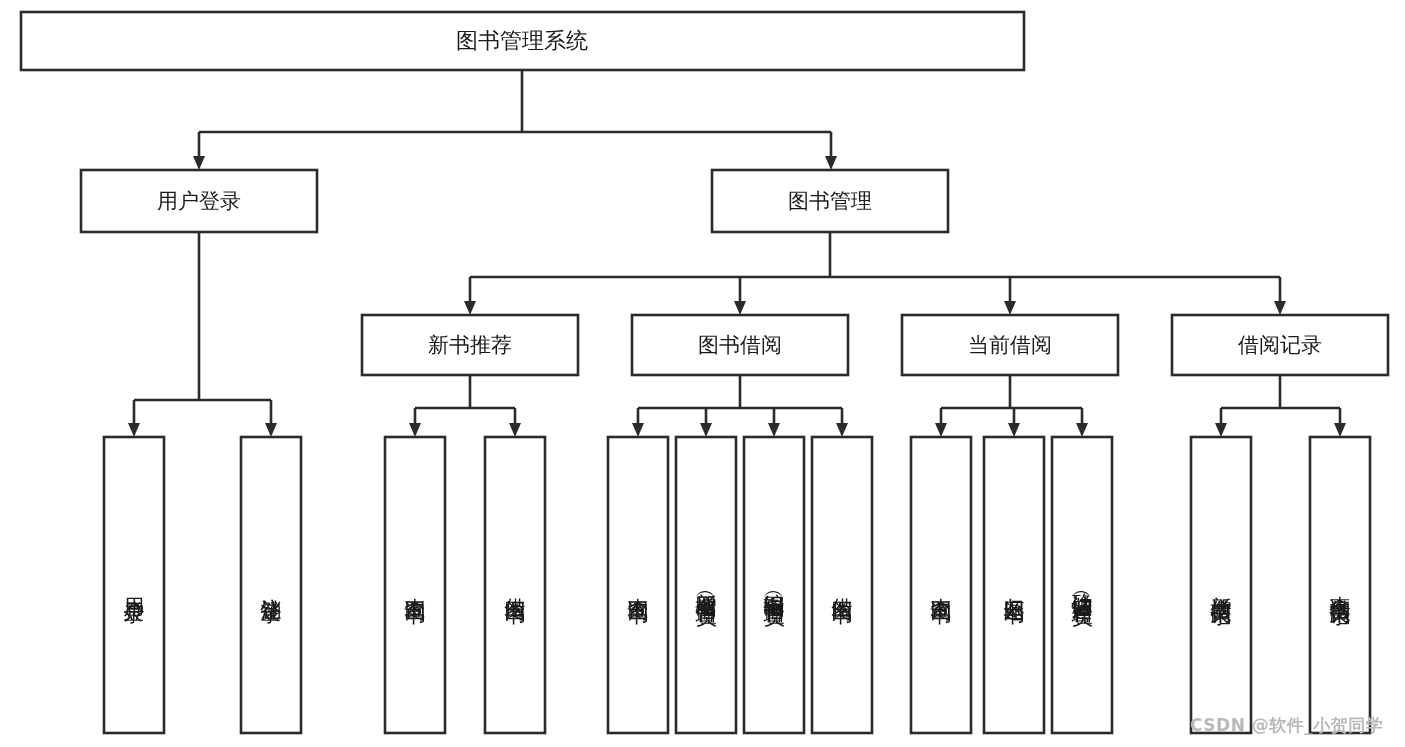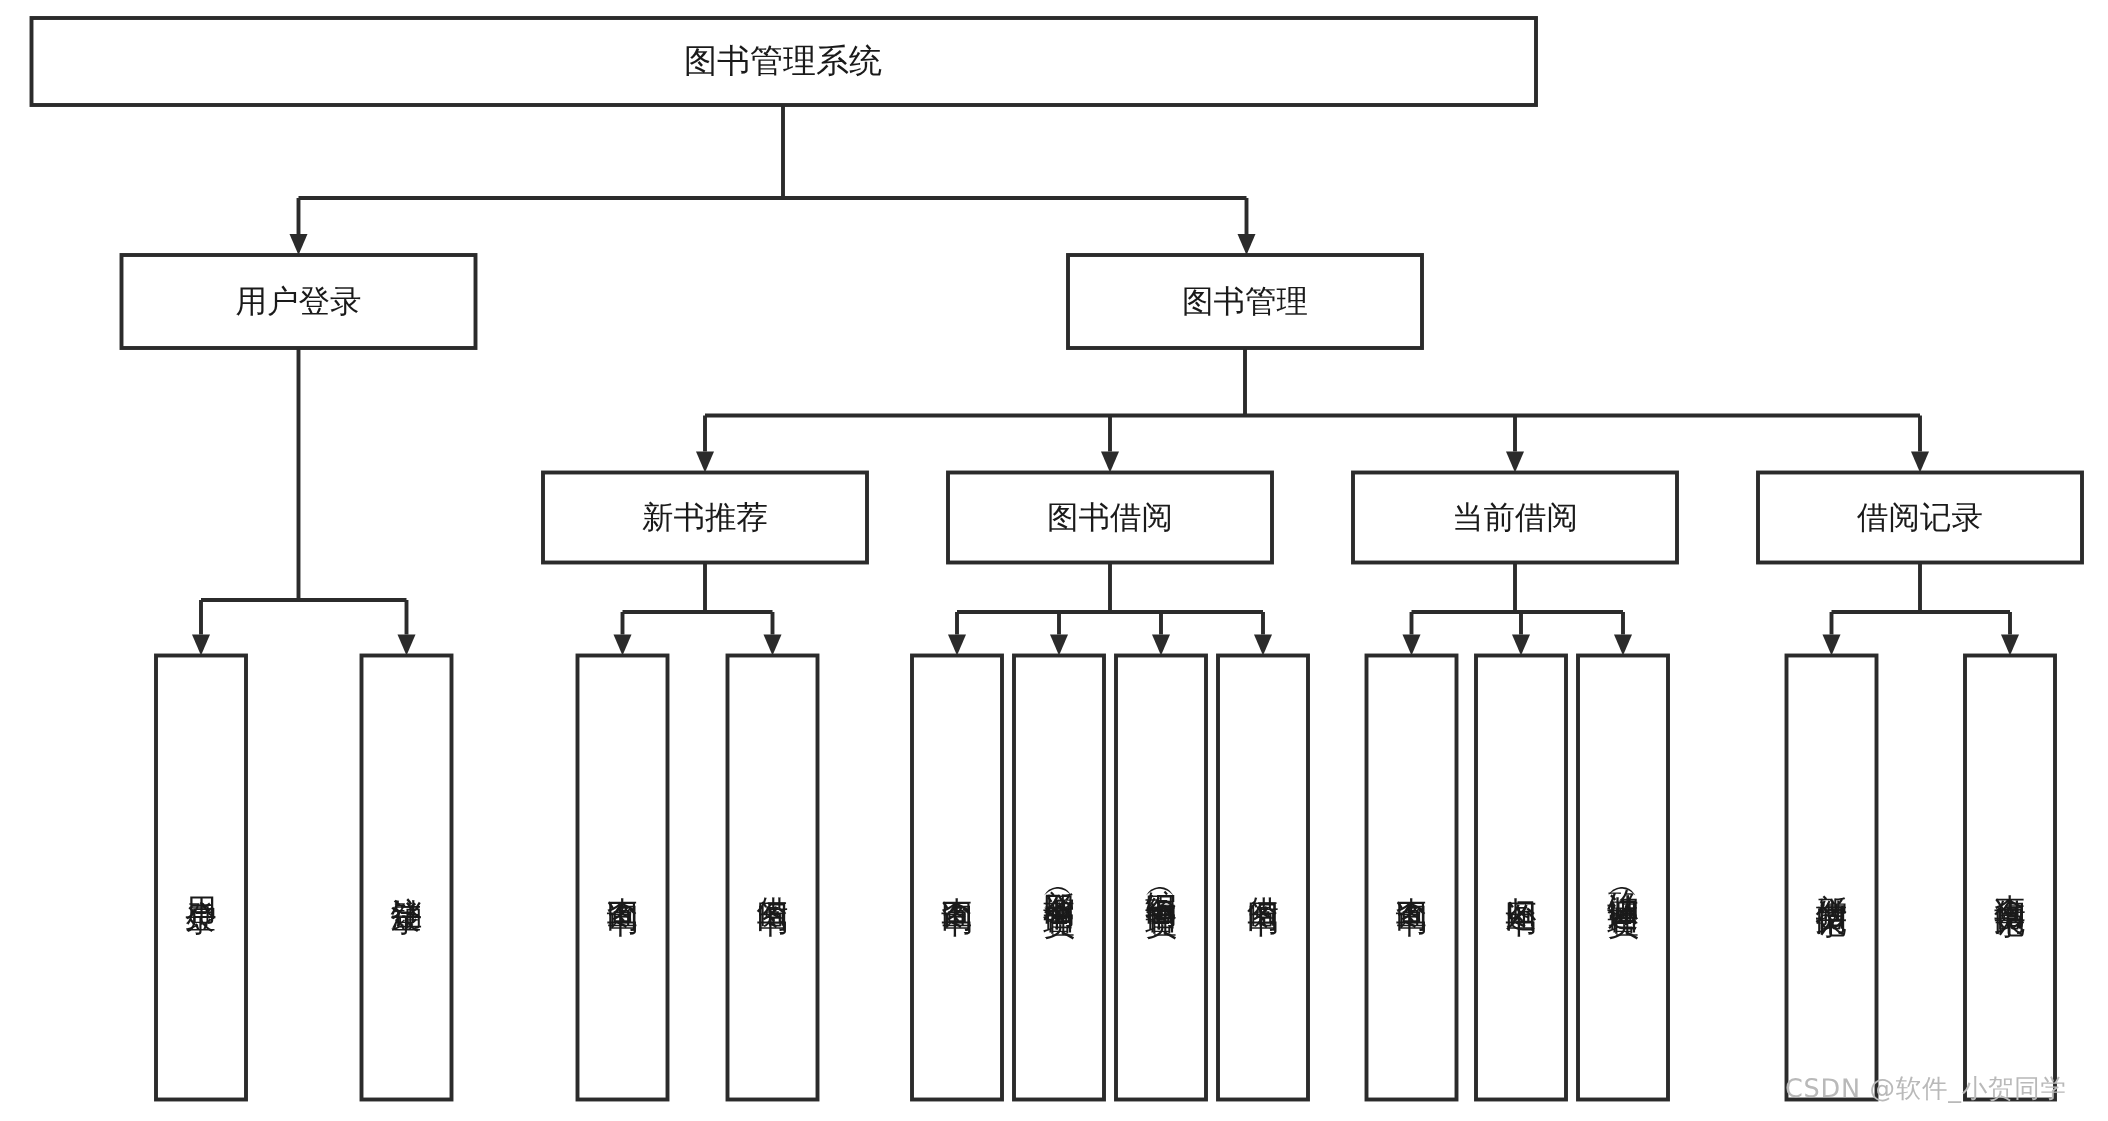--- a/index.html
+++ b/index.html
@@ -219,15 +219,15 @@
   <div class="vert-label-wrap" style="left:1052px; top:437px; width:60px; height:296px;">
     <span class="vert-label">确认归还（管理员）</span>
   </div>
   <div class="vert-label-wrap" style="left:1191px; top:437px; width:60px; height:296px;">
     <span class="vert-label">新增借阅记录</span>
   </div>
   <div class="vert-label-wrap" style="left:1310px; top:437px; width:60px; height:296px;">
     <span class="vert-label">查询借阅记录</span>
   </div>
 
-  <div class="watermark" style="left:1190px; top:714px;">CSDN @软件_小贺同学</div>
+  <div class="watermark" style="left:1190px; top:714px;font-weight:bold;">CSDN @软件_小贺同学</div>
 
 </div>
 
 </body></html>

